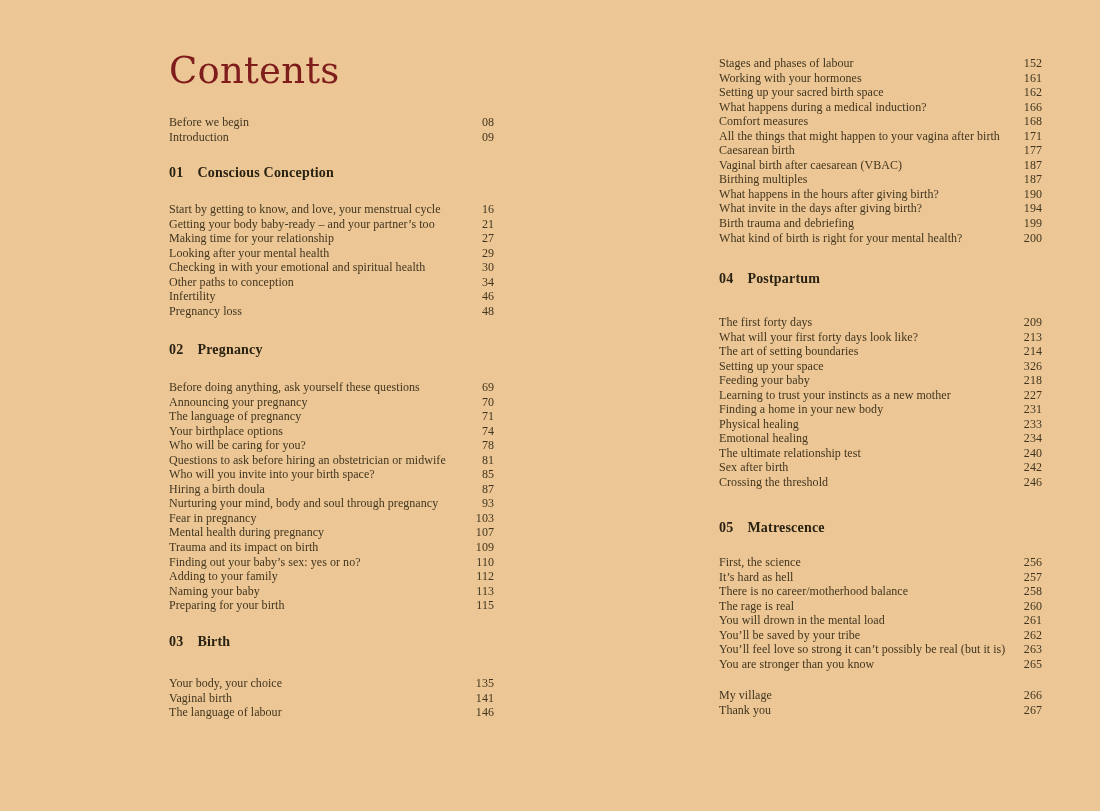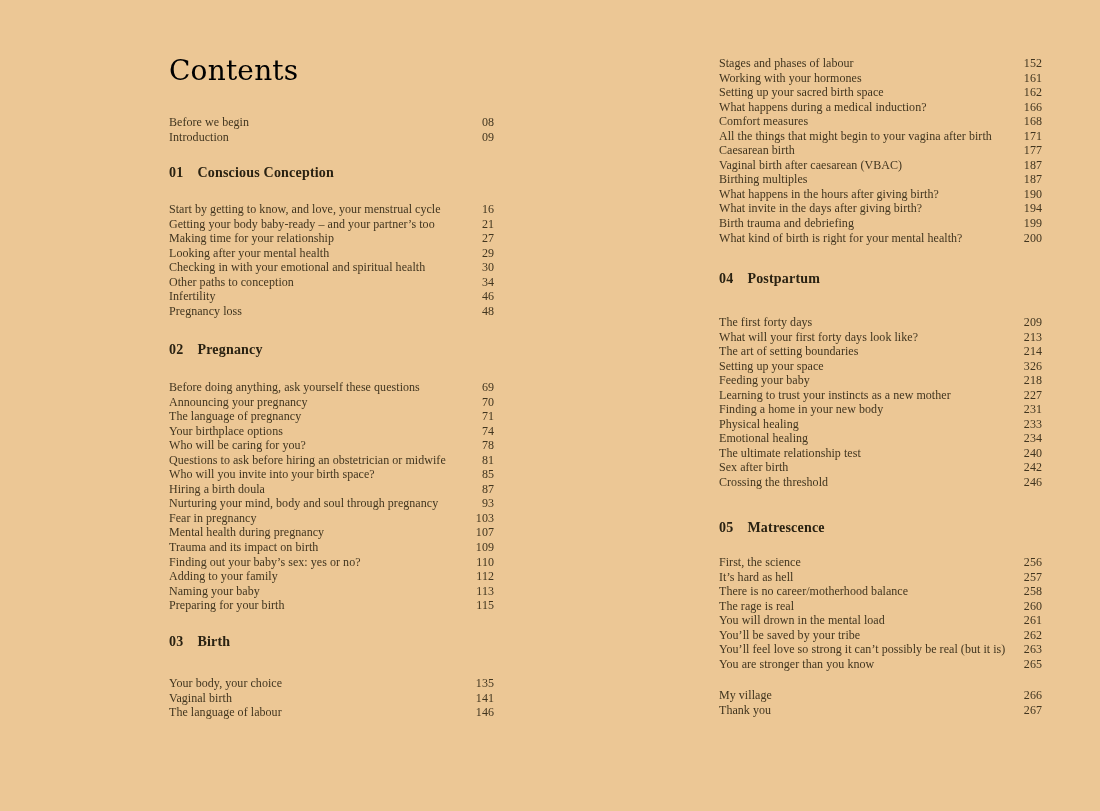--- a/index.html
+++ b/index.html
@@ -20,24 +20,24 @@
     height: 100%;
   }
   .col-left  { left: 169px; width: 325px; }
   .col-right { left: 719px; width: 323px; }
 
   .page-title {
     position: absolute;
     margin: 0;
     font-family: "DejaVu Serif", "Liberation Serif", serif;
     font-weight: 500;
-    font-size: 28px;
+    font-size: 37px;
     line-height: 32px;
     letter-spacing: 0.2px;
-    color: #000000;
+    color: #7f1d1d;
   }
 
   .sec-h {
     position: absolute;
     margin: 0;
     width: 100%;
     font-family: "Liberation Serif", serif;
     font-weight: 700;
     font-size: 14px;
     line-height: 20px;
@@ -243,21 +243,21 @@
         </div>
         <div class="toc-row">
           <span class="entry-title">What happens during a medical induction?</span>
           <span class="entry-page">166</span>
         </div>
         <div class="toc-row">
           <span class="entry-title">Comfort measures</span>
           <span class="entry-page">168</span>
         </div>
         <div class="toc-row">
-          <span class="entry-title">All the things that might begin to your vagina after birth</span>
+          <span class="entry-title">All the things that might happen to your vagina after birth</span>
           <span class="entry-page">171</span>
         </div>
         <div class="toc-row">
           <span class="entry-title">Caesarean birth</span>
           <span class="entry-page">177</span>
         </div>
         <div class="toc-row">
           <span class="entry-title">Vaginal birth after caesarean (VBAC)</span>
           <span class="entry-page">187</span>
         </div>

